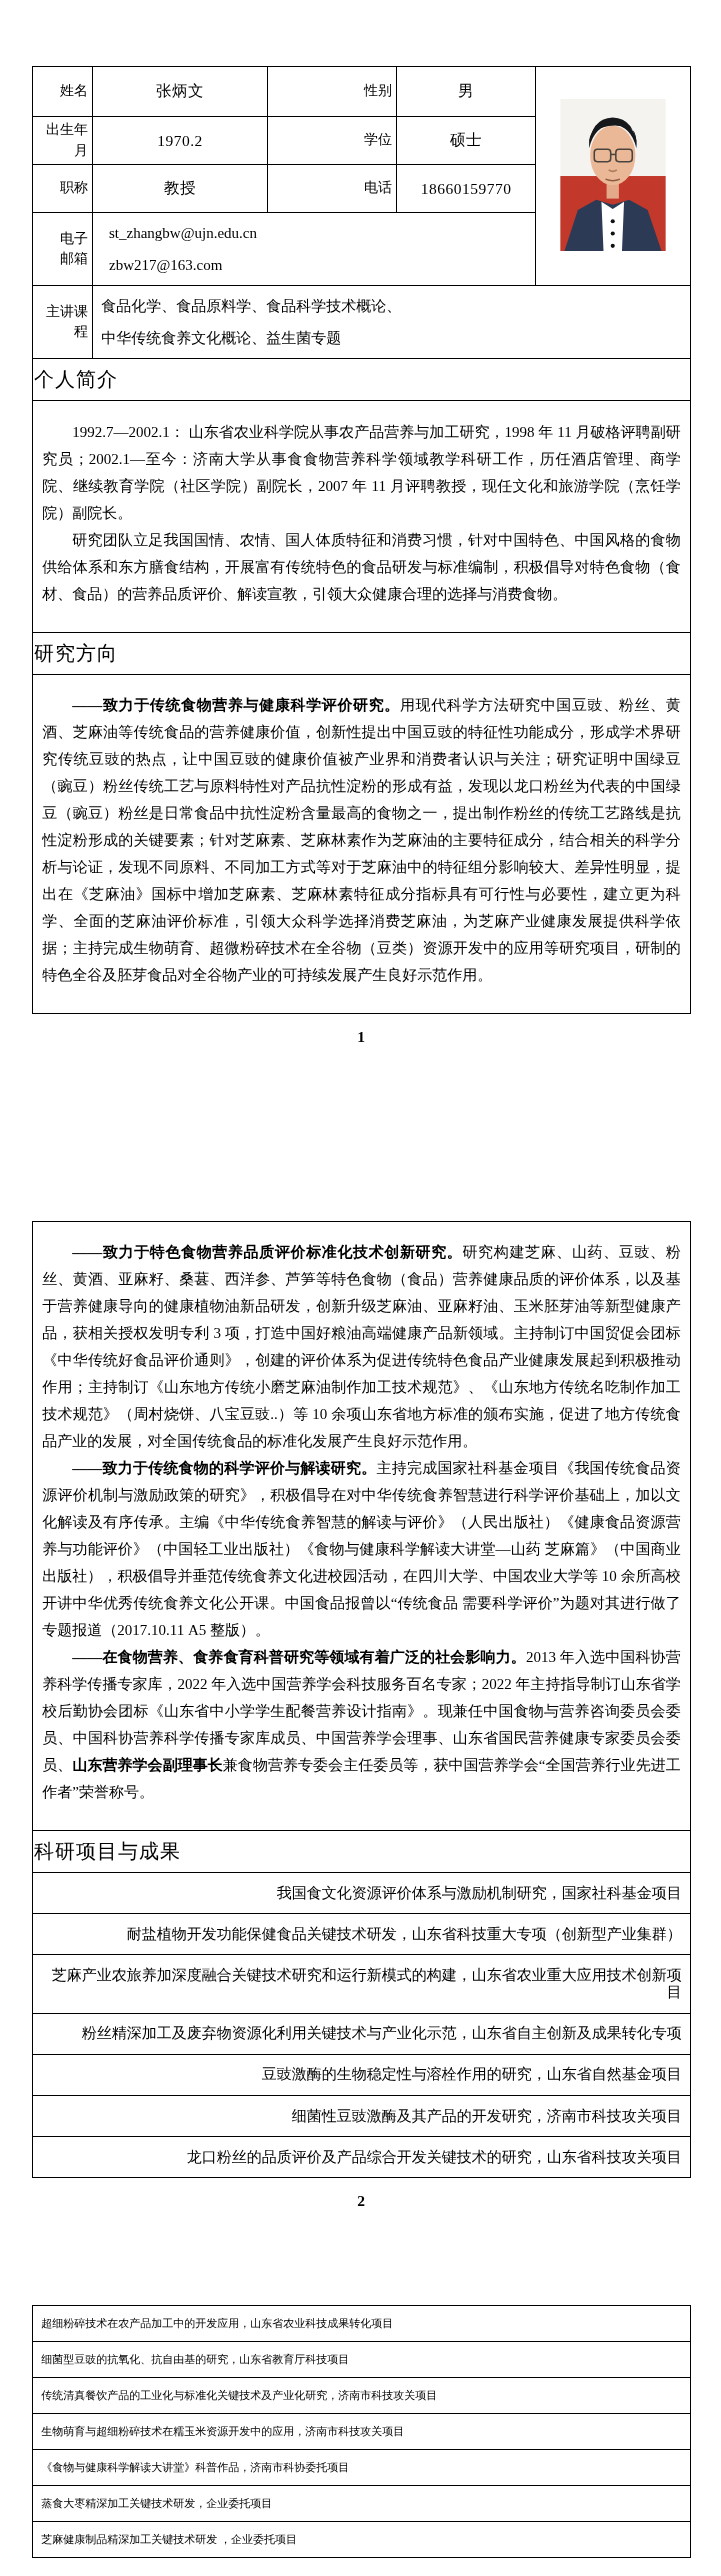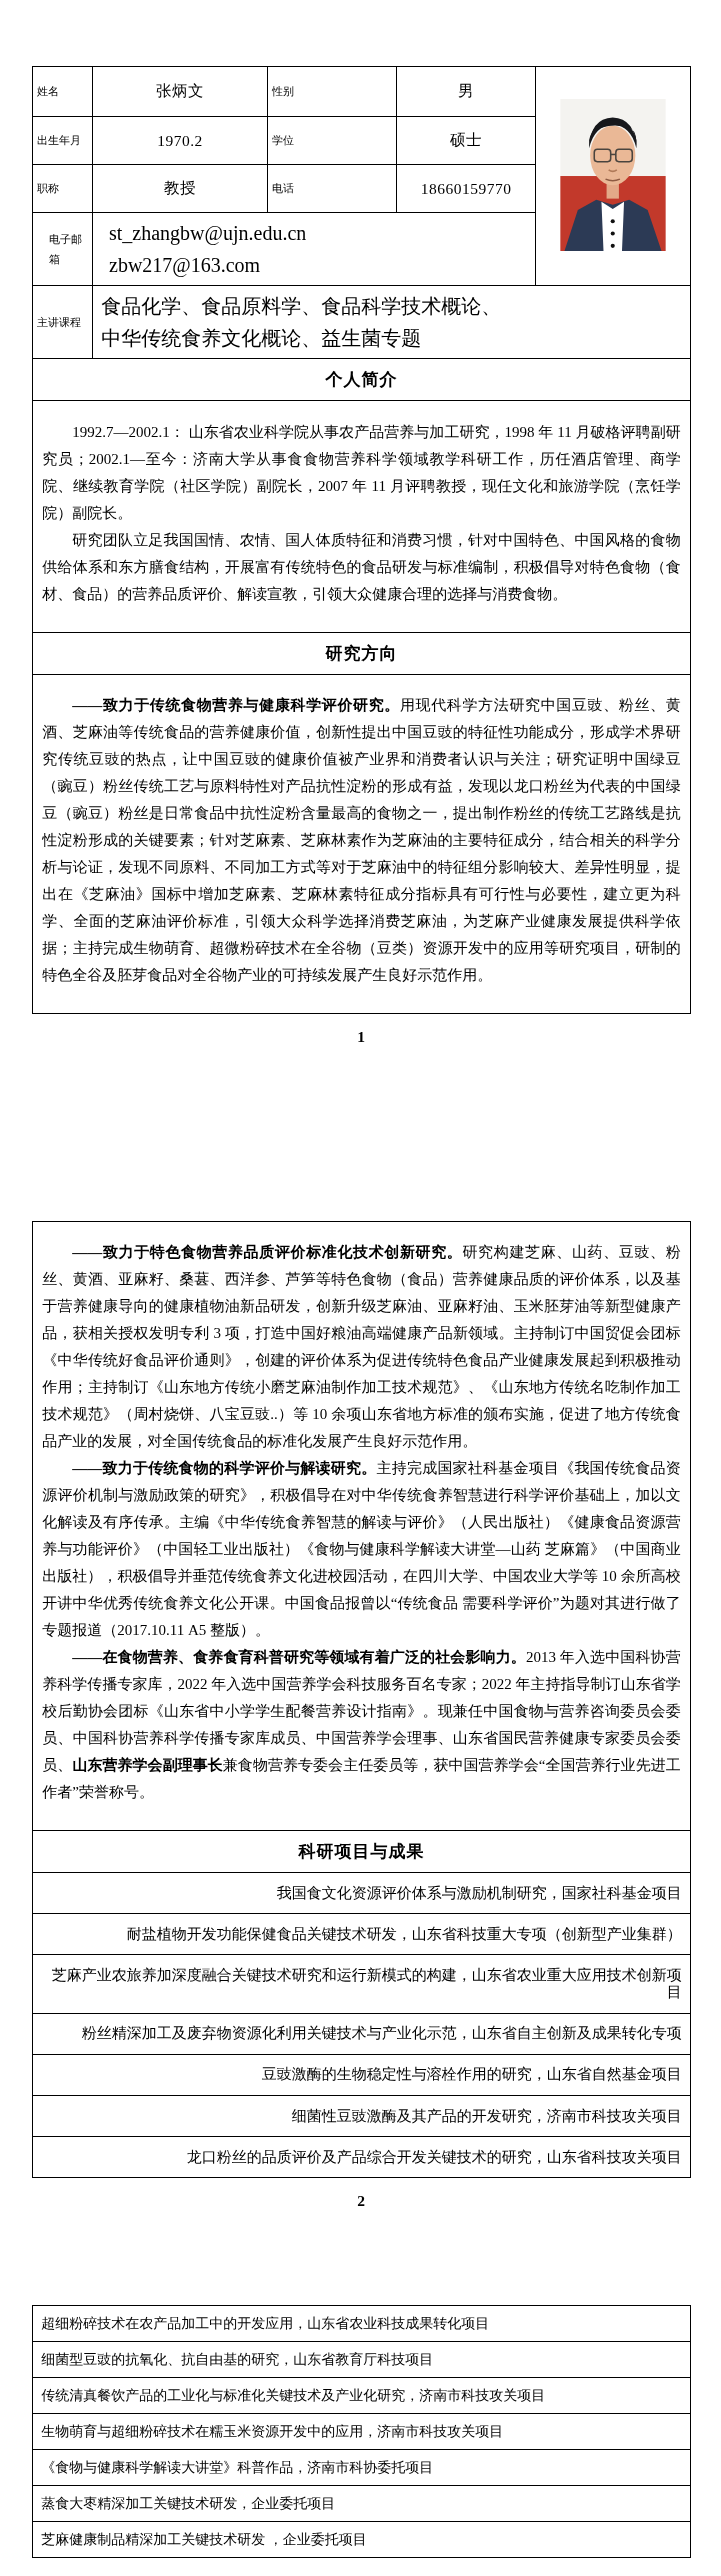--- a/index.html
+++ b/index.html
@@ -8,38 +8,38 @@
     font-family:"Liberation Serif","DejaVu Serif",serif;
     color:#000;
     -webkit-font-smoothing:antialiased;
   }
   .doc{padding:66px 32px 20.6px 32px;}
   .page-block{margin-bottom:175px;}
   .page-block.last{margin-bottom:10.3px;}
   table{border-collapse:collapse;width:658px;table-layout:fixed;}
   td{border:1.3px solid #000;vertical-align:middle;word-break:break-all;}
   
-  .lbl{text-align:left;font-size:11px;line-height:20.6px;padding:0 4.1px;}
+  .lbl{text-align:right;font-size:14px;line-height:20.6px;padding:0 4.1px;}
   .val{text-align:center;font-size:15.5px;letter-spacing:0.5px;}
   .r1 td{height:47px;}
   .r2 td{height:45px;}
   .r3 td{height:45px;margin-top:8px;}
   .r4 td{height:58px;padding-left:16px;}
   .r5 td{height:64px;margin-left:44px;}
-  .multiline{font-size:20px;line-height:32px;text-align:left;padding:4.1px 8.2px;}
+  .multiline{font-size:15px;line-height:32px;text-align:left;padding:4.1px 8.2px;}
   .photo-cell{text-align:center;vertical-align:middle;}
   
-  .section-title{height:39px;text-align:center;font-weight:bold;font-size:17px;letter-spacing:1px;}
+  .section-title{height:39px;text-align:left;font-weight:normal;font-size:20px;letter-spacing:1px;}
   
   .body-cell{padding:17.5px 9.3px 24px 9.3px;font-size:15px;line-height:27px;text-align:justify;vertical-align:top;}
   .body-cell p{margin:0;text-indent:2em;}
   .body-cell b{font-weight:bold;}
   
   .proj-row td{font-size:15px;text-align:right;padding:11.3px 8.2px;line-height:17.5px;}
-  .proj-row-s td{font-size:14px;text-align:left;padding:8.8px 8.2px;line-height:17.5px;}
+  .proj-row-s td{font-size:11px;text-align:left;padding:8.8px 8.2px;line-height:17.5px;}
   .pageno{width:658px;text-align:center;font-size:15.5px;font-weight:bold;margin-top:13.4px;}
 </style>
 </head>
 <body>
 
 <div class="doc">
 
   <div class="page-block">
     <table>
       <colgroup>

